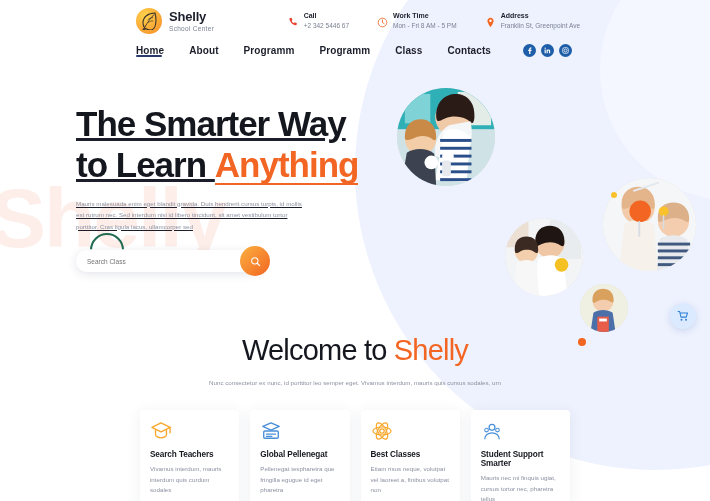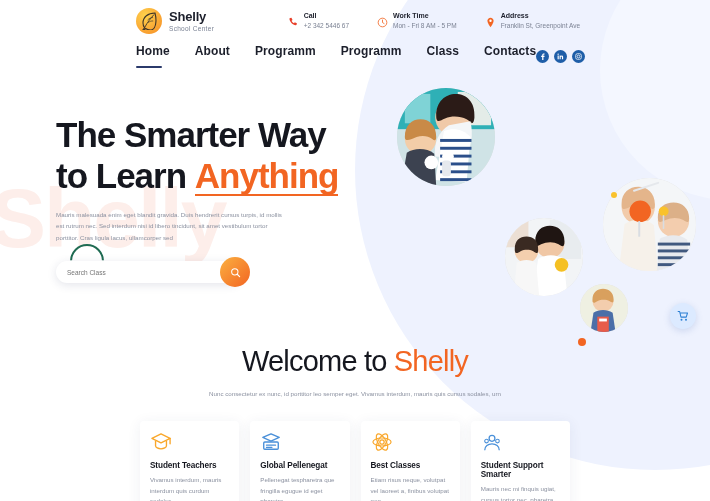--- a/index.html
+++ b/index.html
@@ -68,38 +68,38 @@
   .c-val{ font-size:6.5px; color:#7b8293; margin-top:2px; line-height:1.2; white-space:nowrap;}
 
   
   .navbar{
     position:relative;z-index:3;
     display:flex;align-items:center;
     padding:4px 20px 0 136px;
   }
   .nav{ display:flex; gap:25px; }
   .nav a{
-    font-size:12px; font-weight:700; color:#1c1f2b;
-    text-decoration:none; padding-bottom:10px; position:relative;
+    font-size:10px; font-weight:700; color:#1c1f2b;
+    text-decoration:none; padding-bottom:1px; position:relative;
     letter-spacing:.1px;
   }
   .nav a.active{ color:#1c1f2b; }
   .nav a.active::after{
     content:""; position:absolute; left:0; bottom:0;
     width:26px;height:2px;background:#2b3a6b;border-radius:2px;
   }
   .socials{ display:flex; gap:5px; margin-left:auto; padding-right:118px;}
   .soc{
     width:13px;height:13px;border-radius:50%;
     background:#1e5ea8;display:flex;align-items:center;justify-content:center;
     color:#fff;font-size:7px;font-weight:700;
   }
 
   
-  .hero{ position:relative; z-index:2; padding:46px 0 0 56px;}
+  .hero{ position:relative; z-index:2; padding:46px 0 0 76px;text-decoration:underline;}
   .hero h1{
     font-size:35px; line-height:1.18; font-weight:700;
     letter-spacing:-1px; color:#15171f;
   }
   .hl{ color:#f26522; position:relative; display:inline-block; }
   .hl::after{
     content:"";position:absolute;left:0;bottom:1px;width:100%;height:2px;background:#f26522;
   }
   .hero p{
     margin-top:12px;
@@ -381,21 +381,21 @@
 
 <section class="cards">
   <div class="card">
     <div class="card-icon">
       <svg width="22" height="20" viewBox="0 0 24 22">
           <path d="M12 2 22 7l-10 5L2 7z" fill="none" stroke="#f9a72b" stroke-width="1.5" stroke-linejoin="round"></path>
           <path d="M6 9.5V15c0 2 3 3.5 6 3.5s6-1.5 6-3.5V9.5" fill="none" stroke="#f9a72b" stroke-width="1.5"></path>
           <path d="M22 7v6" stroke="#f9a72b" stroke-width="1.5" stroke-linecap="round"></path>
         </svg>
     </div>
-    <h3>Student Teachers</h3>
+    <h3>Search Teachers</h3>
     <p>Vivamus interdum, mauris interdum quis curdum sodales</p>
   </div>
   <div class="card">
     <div class="card-icon">
       <svg width="22" height="20" viewBox="0 0 24 22">
           <path d="M12 2 21 6l-9 4-9-4z" fill="none" stroke="#4a90d9" stroke-width="1.5" stroke-linejoin="round"></path>
           <rect x="4" y="11" width="16" height="8" rx="1.2" fill="none" stroke="#4a90d9" stroke-width="1.5"></rect>
           <path d="M7 14.5h10M7 17h6" stroke="#4a90d9" stroke-width="1.3" stroke-linecap="round"></path>
         </svg>
     </div>

